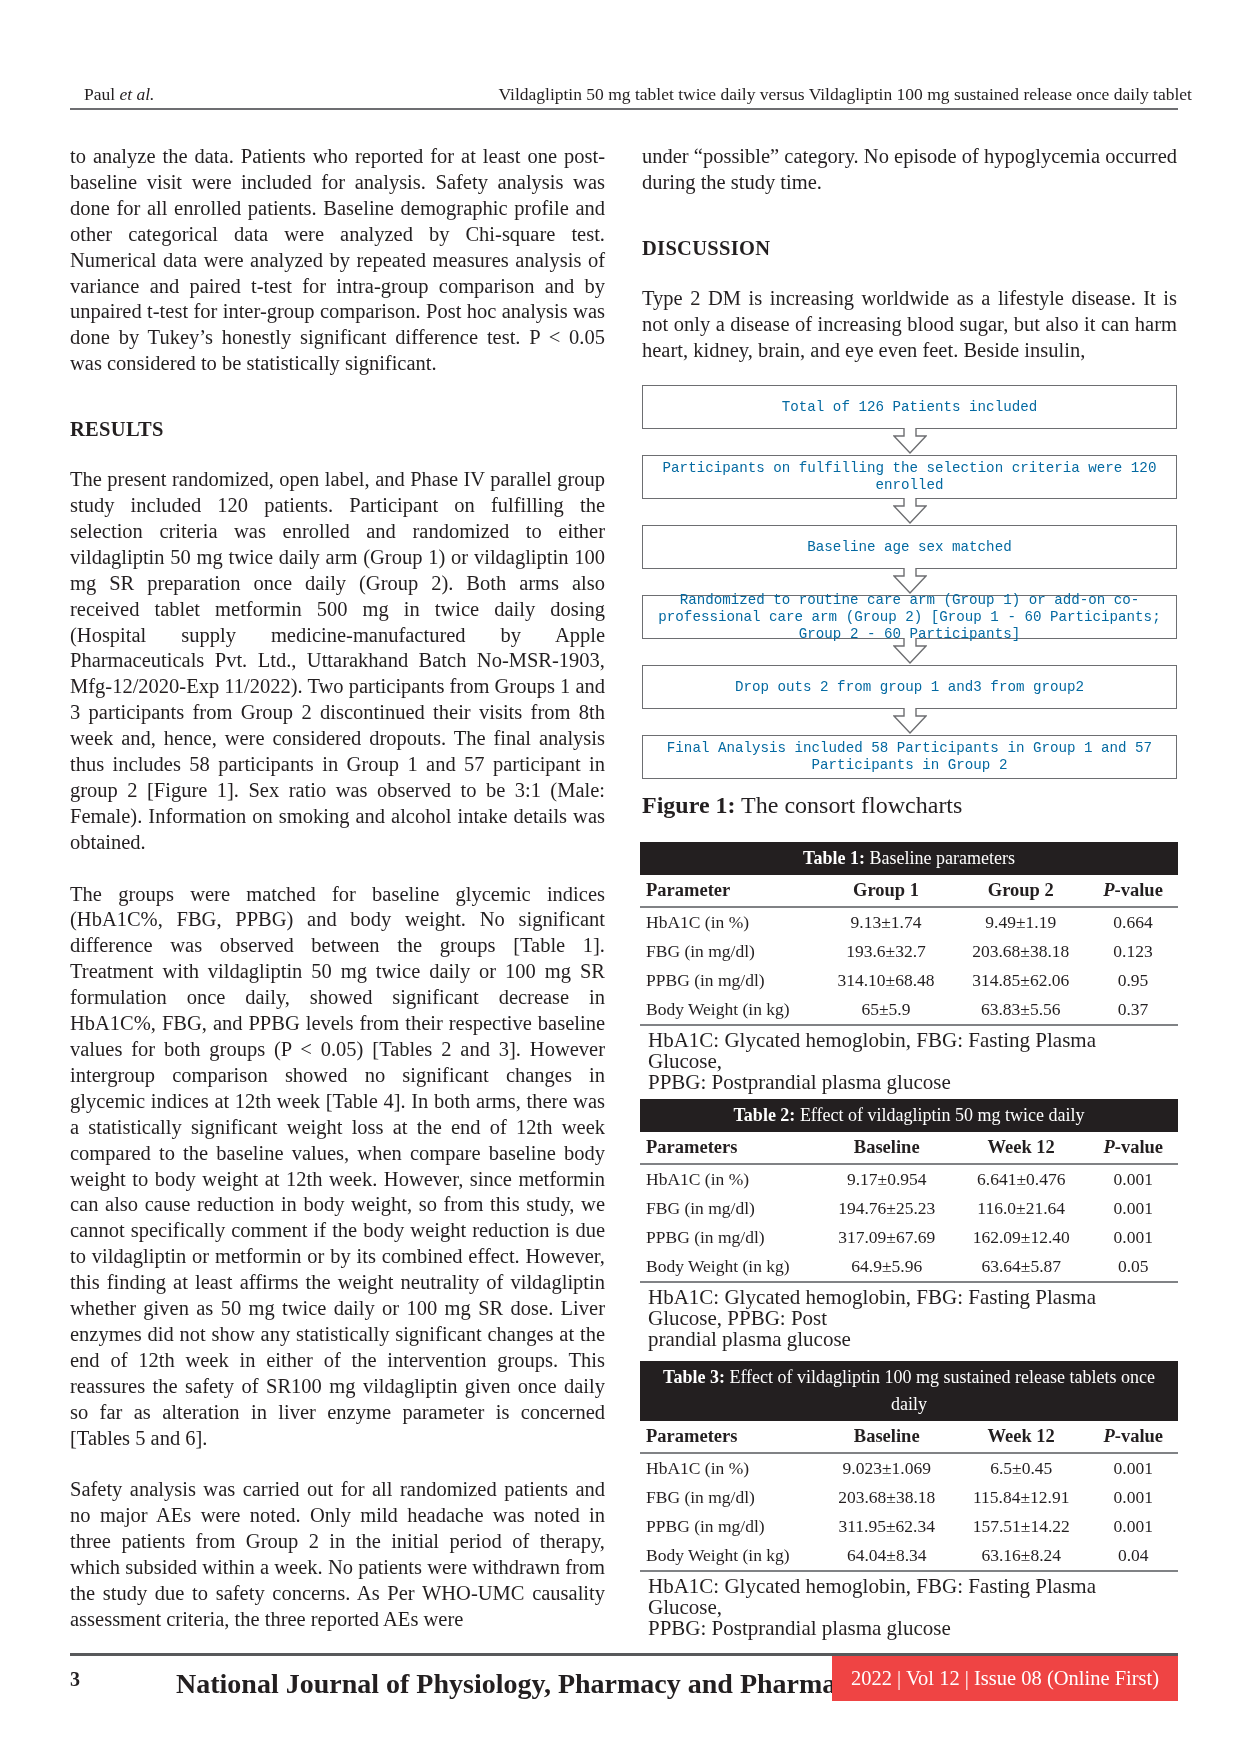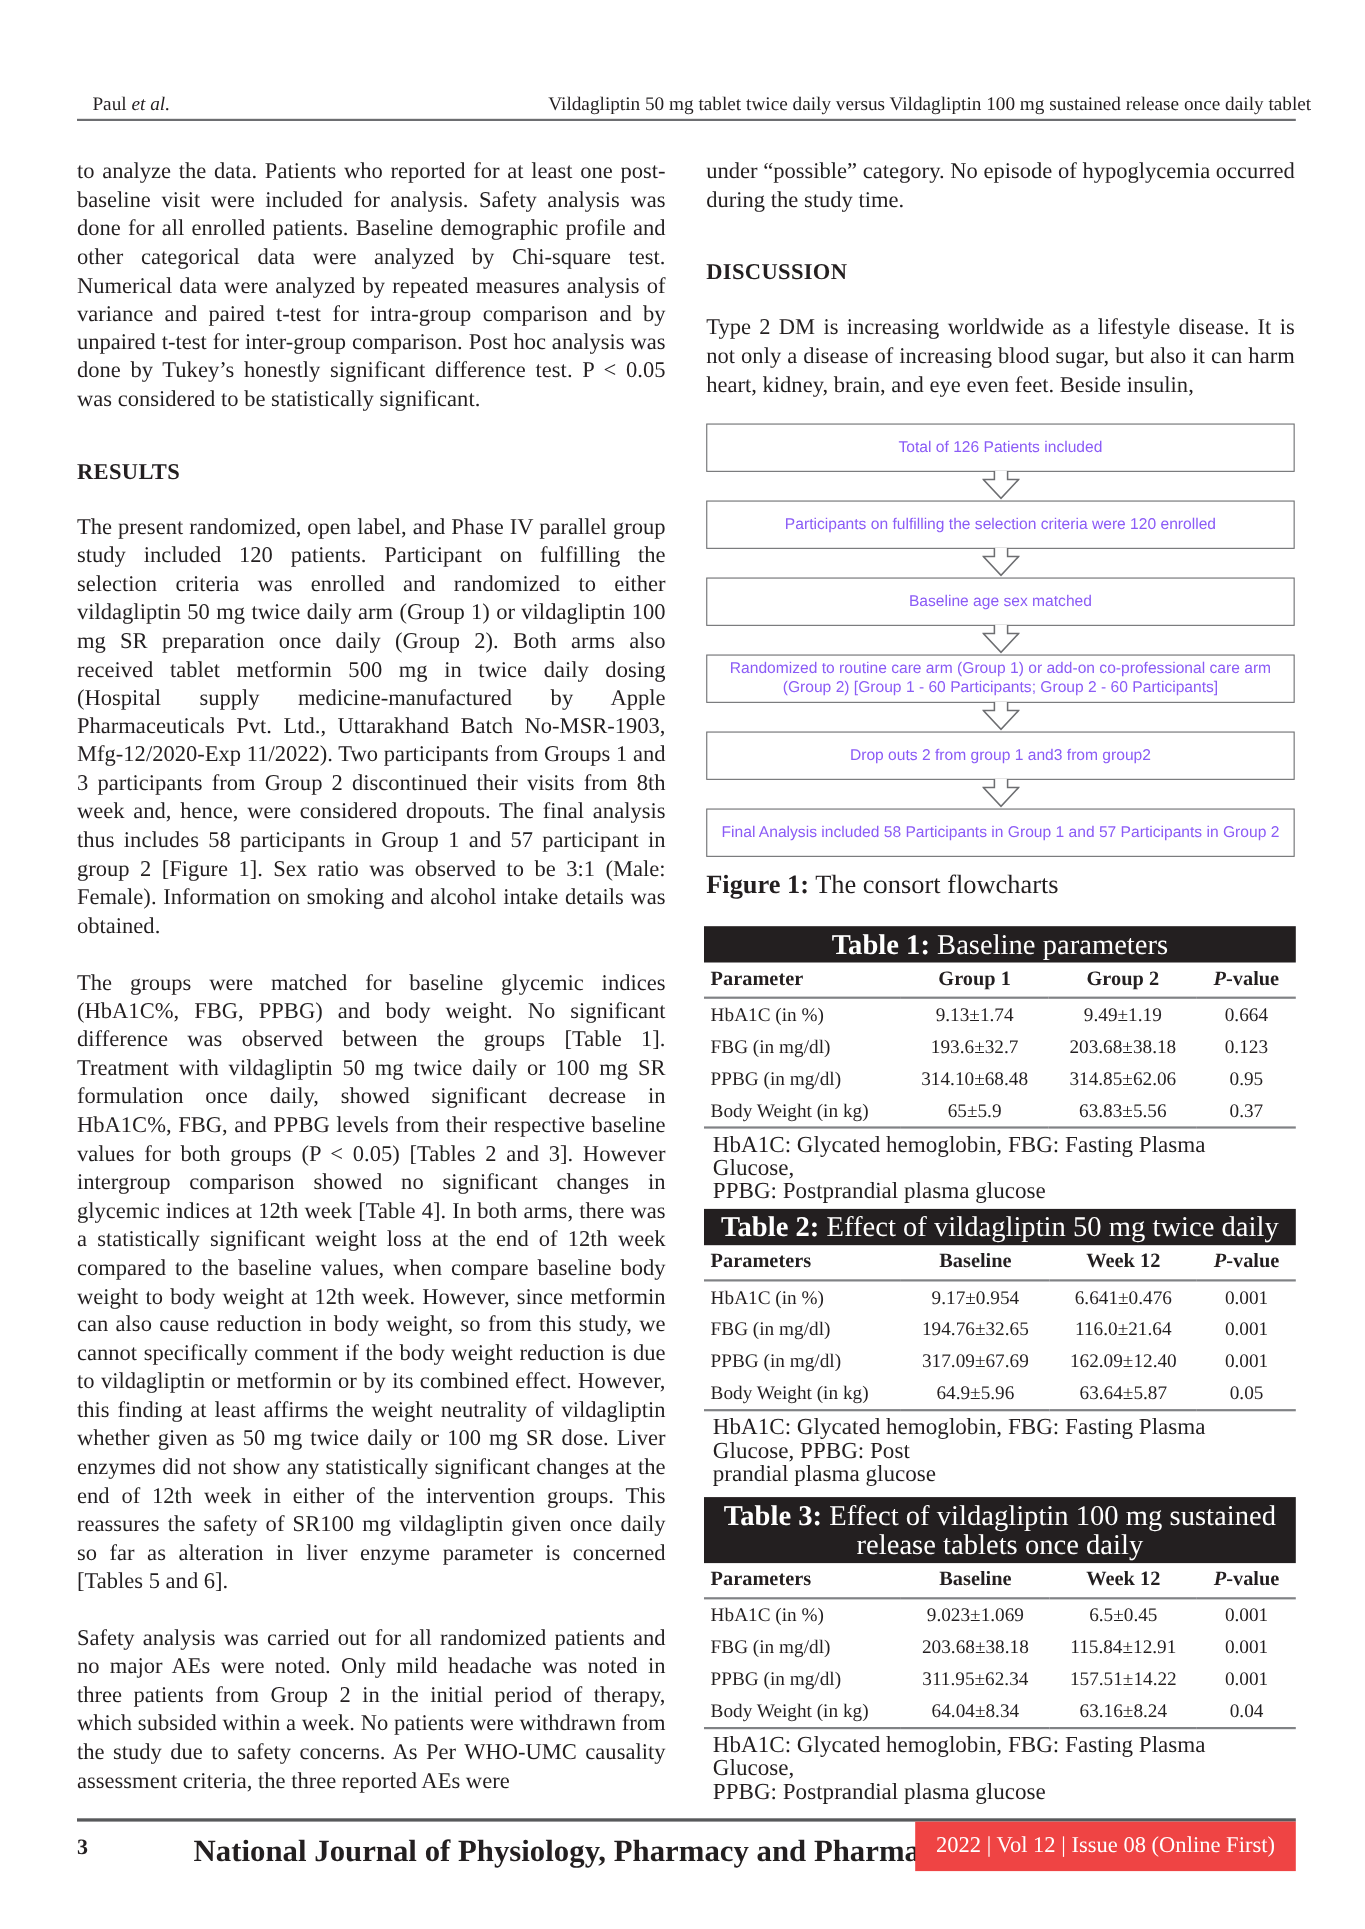--- a/index.html
+++ b/index.html
@@ -17,30 +17,30 @@
   .col p { margin: 0; text-align: justify; }
   .col p + p { margin-top: 25.9px; }
   .col h2 { margin: 0; font-size: 20.5px; font-weight: bold; letter-spacing: 0.3px; }
   .gap1 { height: 40px; }
   .gap2 { height: 24px; }
 
   
   .flow { position: absolute; left: 642px; top: 385px; width: 535px; }
   .fbox { border: 1.5px solid #6d6e71; height: 44px; display: flex; align-items: center;
           justify-content: center; text-align: center;
-          font-family: Liberation Sans, sans-serif; font-size: 14.2px; color: #8b5cf6; line-height: 17px;
+          font-family: Liberation Mono, monospace; font-size: 14.2px; color: #0369a1; line-height: 17px;
           box-sizing: border-box; padding: 0 4px; }
   .farrow { height: 26px; position: relative; }
   .farrow svg { position: absolute; left: 50%; margin-left: -17px; top: -1px; }
   .fig-caption { position: absolute; left: 642px; top: 792px; font-size: 24px; }
   .fig-caption b { font-weight: bold; }
 
   
   .tbl { position: absolute; left: 640px; width: 538px; font-size: 17.5px; }
-  .tbl .title { background: #231f20; color: #ffffff; text-align: center; font-size: 26px;
+  .tbl .title { background: #231f20; color: #ffffff; text-align: center; font-size: 18px;
                 line-height: 27px; padding: 3px 6px; }
   .tbl .title b { font-weight: bold; }
   .tbl table { width: 100%; border-collapse: collapse; }
   .tbl th { font-weight: bold; text-align: center; font-size: 18.5px; height: 31px;
             border-bottom: 2px solid #808285; padding: 0 6px; margin-top: 27px; }
   .tbl th:first-child, .tbl td:first-child { text-align: left; }
   .tbl th i { font-style: italic; }
   .tbl td { text-align: center; height: 29px; padding: 0 6px; }
   .tbl tr:last-child td { border-bottom: 2px solid #808285; }
   .tbl .c1 { width: 190px; } .tbl .c2 { width: 130px; } .tbl .c3 { width: 130px; } .tbl .c4 { width: 88px; }
@@ -168,21 +168,21 @@
       <th class="c4"><i>P</i><span>-value</span></th>
     </tr>
     <tr>
           <td>HbA1C (in %)</td>
           <td>9.17±0.954</td>
           <td>6.641±0.476</td>
           <td>0.001</td>
         </tr>
     <tr>
           <td>FBG (in mg/dl)</td>
-          <td>194.76±32.65</td>
+          <td>194.76±25.23</td>
           <td>116.0±21.64</td>
           <td>0.001</td>
         </tr>
     <tr>
           <td>PPBG (in mg/dl)</td>
           <td>317.09±67.69</td>
           <td>162.09±12.40</td>
           <td>0.001</td>
         </tr>
     <tr>

